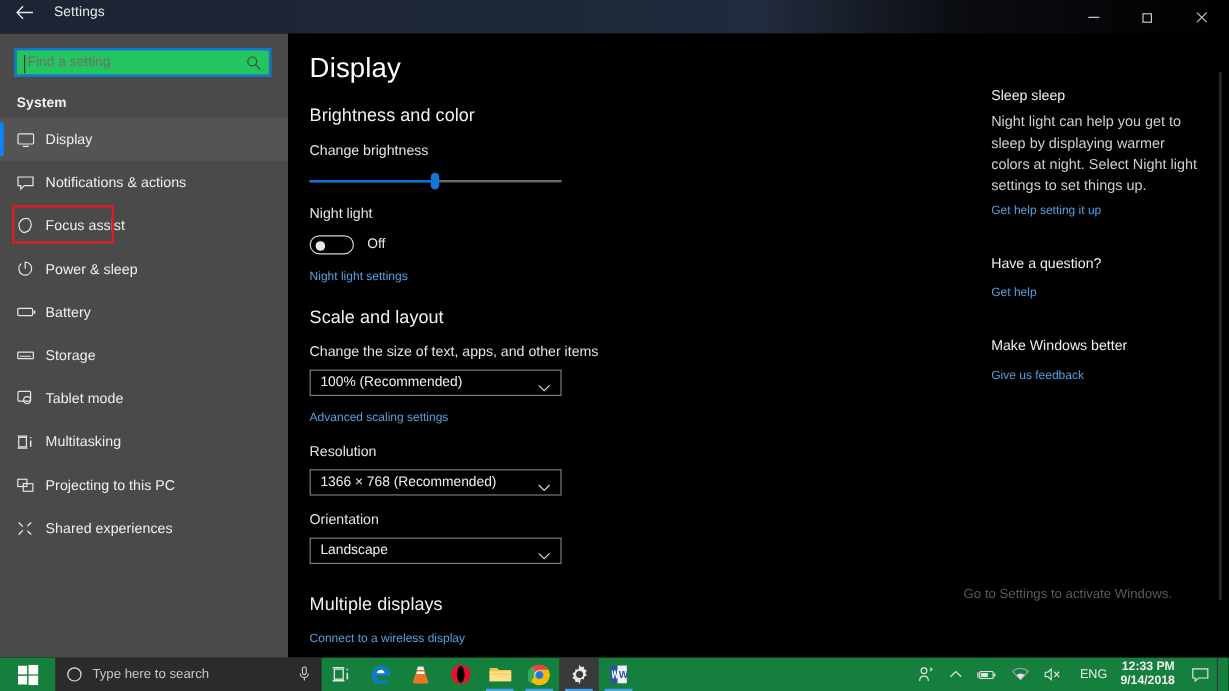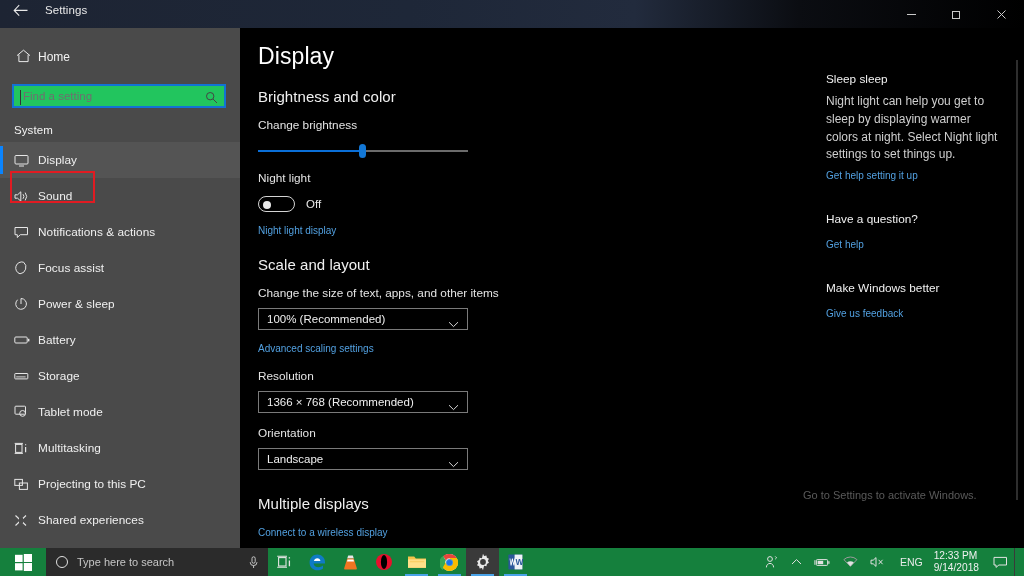--- a/index.html
+++ b/index.html
@@ -53,21 +53,21 @@
   }
   .searchbox input {
     border:0; outline:0; background:transparent; width:100%;
     font-family:"Liberation Sans", sans-serif; font-size:11.5px; color:#2b2b2b;
     padding:0 22px 0 9px;
   }
   .searchbox input::placeholder { color:#6f6f6f; opacity:1; }
   .searchbox .sicon { position:absolute; right:6px; top:4px; color:#444; }
 
   .side-group {
-    font-size:11.5px; font-weight:normal; color:#f4f4f4;
+    font-size:11.5px; font-weight:bold; color:#f4f4f4;
     padding:16px 0 6px 14px; letter-spacing:.1px;
   }
 
   .side-item {
     position:relative; display:flex; align-items:center;
     height:36px; padding-left:14px;
   }
   .side-item .si-icon {
     width:24px; height:20px; display:flex; align-items:center; justify-content:flex-start;
     color:#e6e6e6; flex:0 0 24px;
@@ -171,21 +171,21 @@
   .tbi.open::after {
     content:""; position:absolute; left:5px; bottom:0; width:23px; height:2px; background:#4aa3e8;
   }
   .tbi.active { background:#3a3a3a; }
   .tray {
     position:absolute; right:0; top:0; height:28px; display:flex; align-items:center;
   }
   .tray-i { padding:0 6px; color:#e2e2e2; display:flex; align-items:center; height:28px; }
   .tray-lang { font-size:10.5px; color:#eaeaea; padding:0 7px; }
   .clock {
-    text-align:left; line-height:1.18; padding:0 8px 0 4px; color:#f0f0f0;
+    text-align:right; line-height:1.18; padding:0 8px 0 4px; color:#f0f0f0;font-weight:bold;
   }
   .clock div { font-size:10.2px; }
   .showdesk { width:10px; height:28px; border-left:1px solid #3a3a3a; }
 </style>
 </head>
 <body>
 
 <div id="app">
 
   <div class="titlebar">
@@ -211,28 +211,20 @@
       <div class="wbtn">
         <svg width="11" height="11" viewBox="0 0 11 11">
             <path d="M1.5 1.5L9.5 9.5M9.5 1.5L1.5 9.5" stroke="#c9c9c9" stroke-width="1"></path>
           </svg>
       </div>
     </div>
   </div>
 
   <div class="sidebar">
 
-    <div class="side-home">
-      <span class="gl">
-        <svg width="15" height="14" viewBox="0 0 15 14">
-            <path d="M1 6.6L7.5 1.2L14 6.6M2.9 5.6V12.6H12.1V5.6" stroke="#e9e9e9" stroke-width="1" fill="none"></path>
-          </svg>
-      </span>
-      <span class="lbl">Home</span>
-    </div>
 
     <div class="searchwrap">
       <div class="searchbox">
         <span class="caret"></span>
         <input type="text" value="" placeholder="Find a setting" style="">
         <span class="sicon">
           <svg width="13" height="13" viewBox="0 0 13 13">
               <circle cx="5.2" cy="5.2" r="3.7" stroke="#444" stroke-width="1" fill="none"></circle>
               <path d="M8.1 8.1L12 12" stroke="#444" stroke-width="1"></path>
             </svg>
@@ -245,29 +237,20 @@
     <div class="side-item selected">
       <span class="si-icon">
         <svg width="15" height="13" viewBox="0 0 15 13">
             <rect x="1" y="1.5" width="13" height="8.5" rx="1" stroke="#e6e6e6" stroke-width="1" fill="none"></rect>
             <path d="M5 12h5" stroke="#e6e6e6" stroke-width="1"></path>
           </svg>
       </span>
       <span class="si-label">Display</span>
     </div>
 
-    <div class="side-item">
-      <span class="si-icon">
-        <svg width="16" height="13" viewBox="0 0 16 13">
-            <path d="M1 4.8h2.6L6.8 1.8v9.4L3.6 8.2H1z" stroke="#e6e6e6" stroke-width="1" fill="none"></path>
-            <path d="M9 4.2a3.6 3.6 0 010 4.6M11.2 2.6a6.4 6.4 0 010 7.8" stroke="#e6e6e6" stroke-width="1" fill="none"></path>
-          </svg>
-      </span>
-      <span class="si-label">Sound</span>
-    </div>
 
     <div class="side-item">
       <span class="si-icon">
         <svg width="15" height="13" viewBox="0 0 15 13">
             <path d="M1 1.5h12.5v7.2H6.3L3.3 11.5V8.7H1z" stroke="#e6e6e6" stroke-width="1" fill="none"></path>
           </svg>
       </span>
       <span class="si-label">Notifications &amp; actions</span>
     </div>
 
@@ -369,21 +352,21 @@
       </div>
 
       <div class="field-label">Night light</div>
       <div class="toggle-row">
         <div class="toggle">
           <div class="knob"></div>
         </div>
         <span class="toggle-label">Off</span>
       </div>
 
-      <a href="#" class="lnk">Night light display</a>
+      <a href="#" class="lnk">Night light settings</a>
 
       <h2 class="sec">Scale and layout</h2>
 
       <div class="field-label">Change the size of text, apps, and other items</div>
       <div class="dd">
         <span class="val">100% (Recommended)</span>
         <span class="chev">
           <svg width="11" height="7" viewBox="0 0 11 7">
               <path d="M1 1.2L5.5 5.6L10 1.2" stroke="#d8d8d8" stroke-width="1" fill="none"></path>
             </svg>

